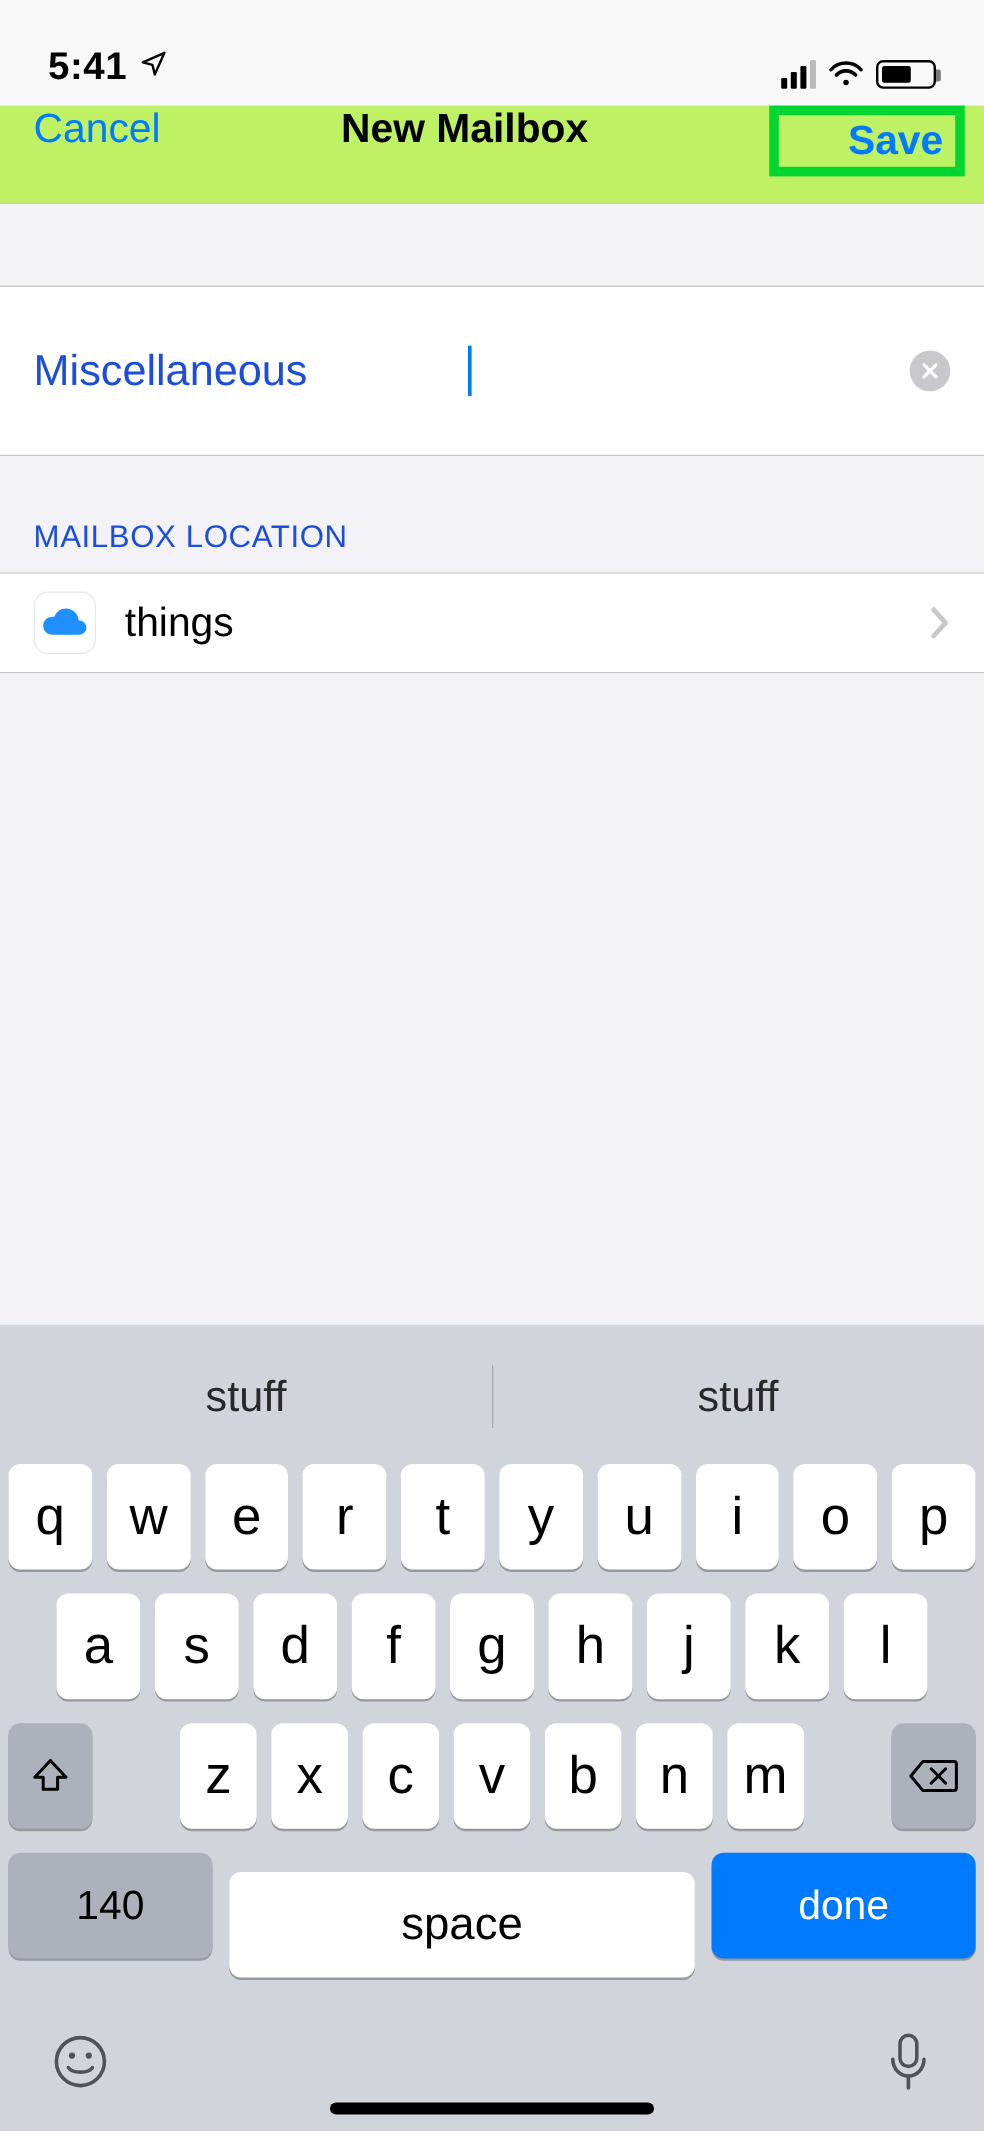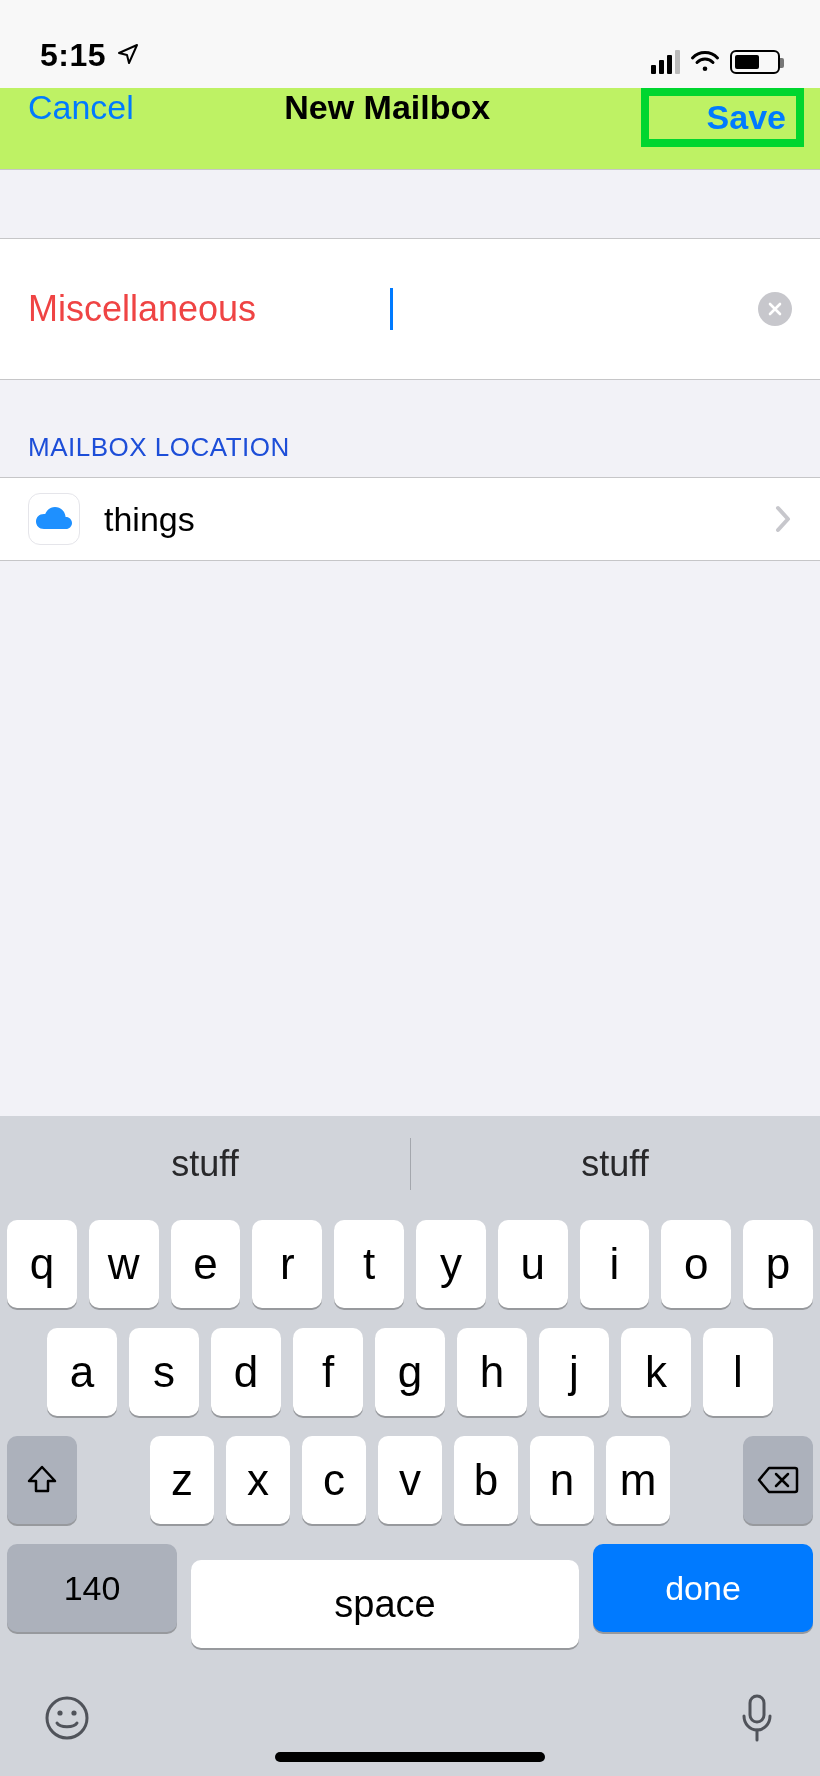--- a/index.html
+++ b/index.html
@@ -61,21 +61,21 @@
     background: #fff;
     border-top: 1px solid #c6c6c8;
     border-bottom: 1px solid #c6c6c8;
     padding: 0 28px;
     display: flex;
     align-items: center;
   }
   .name-row { height: 142px; position: relative;}
   .name-input {
     flex: 1; font-size: 36px; border: none; outline: none;
-    background: transparent; color: #ef4444;
+    background: transparent; color: #1d4ed8;
   }
   .caret {
     display:inline-block; width:3px; height:42px; background:#007aff;
     margin-left: -4px;
     animation: blink 1s step-end infinite;
   }
   @keyframes blink { 50% { opacity: 0; } }
   .clear-btn {
     width: 34px; height: 34px; border-radius: 50%;
     background: #c7c7cc; display: flex; align-items: center; justify-content: center;
@@ -91,21 +91,21 @@
     display: flex; align-items: center; justify-content: center;
     background: #fff;
   }
   .location-label { font-size: 34px; flex: 1; }
   .chevron { color: #c7c7cc; }
   .chevron svg{display:block}
   
   .keyboard {
     position: absolute; left: 0; right: 0; bottom: 0;
     background: #d1d4da;
-    padding-top: 0;
+    padding-top: 12px;
   }
   .suggestions {
     height: 96px; display: flex;
   }
   .suggestion {
     flex: 1; display: flex; align-items: center; justify-content: center;
     font-size: 36px; color: #28282a; position: relative;
   }
   .suggestion + .suggestion::before{
     content:""; position:absolute; left:0; top:22px; bottom:22px; width:1px;
@@ -139,21 +139,21 @@
   .home-indicator{
     position:absolute; bottom:14px; left:50%; transform:translateX(-50%);
     width: 270px; height: 10px; background:#000; border-radius: 6px;
   }
 </style>
 </head>
 <body>
 
 <div class="status-bar">
   <div class="status-left">
-    <span class="status-time">5:15</span>
+    <span class="status-time">5:41</span>
     <span>
       <svg width="24" height="24" viewBox="0 0 24 24">
           <path d="M3 11 L21 3 L13 21 L11 13 Z" fill="none" stroke="#000" stroke-width="2" stroke-linejoin="round"></path>
         </svg>
     </span>
   </div>
   <div class="status-right">
     <span class="signal-bars">
       <span class="sb1"></span>
         <span class="sb2"></span>

